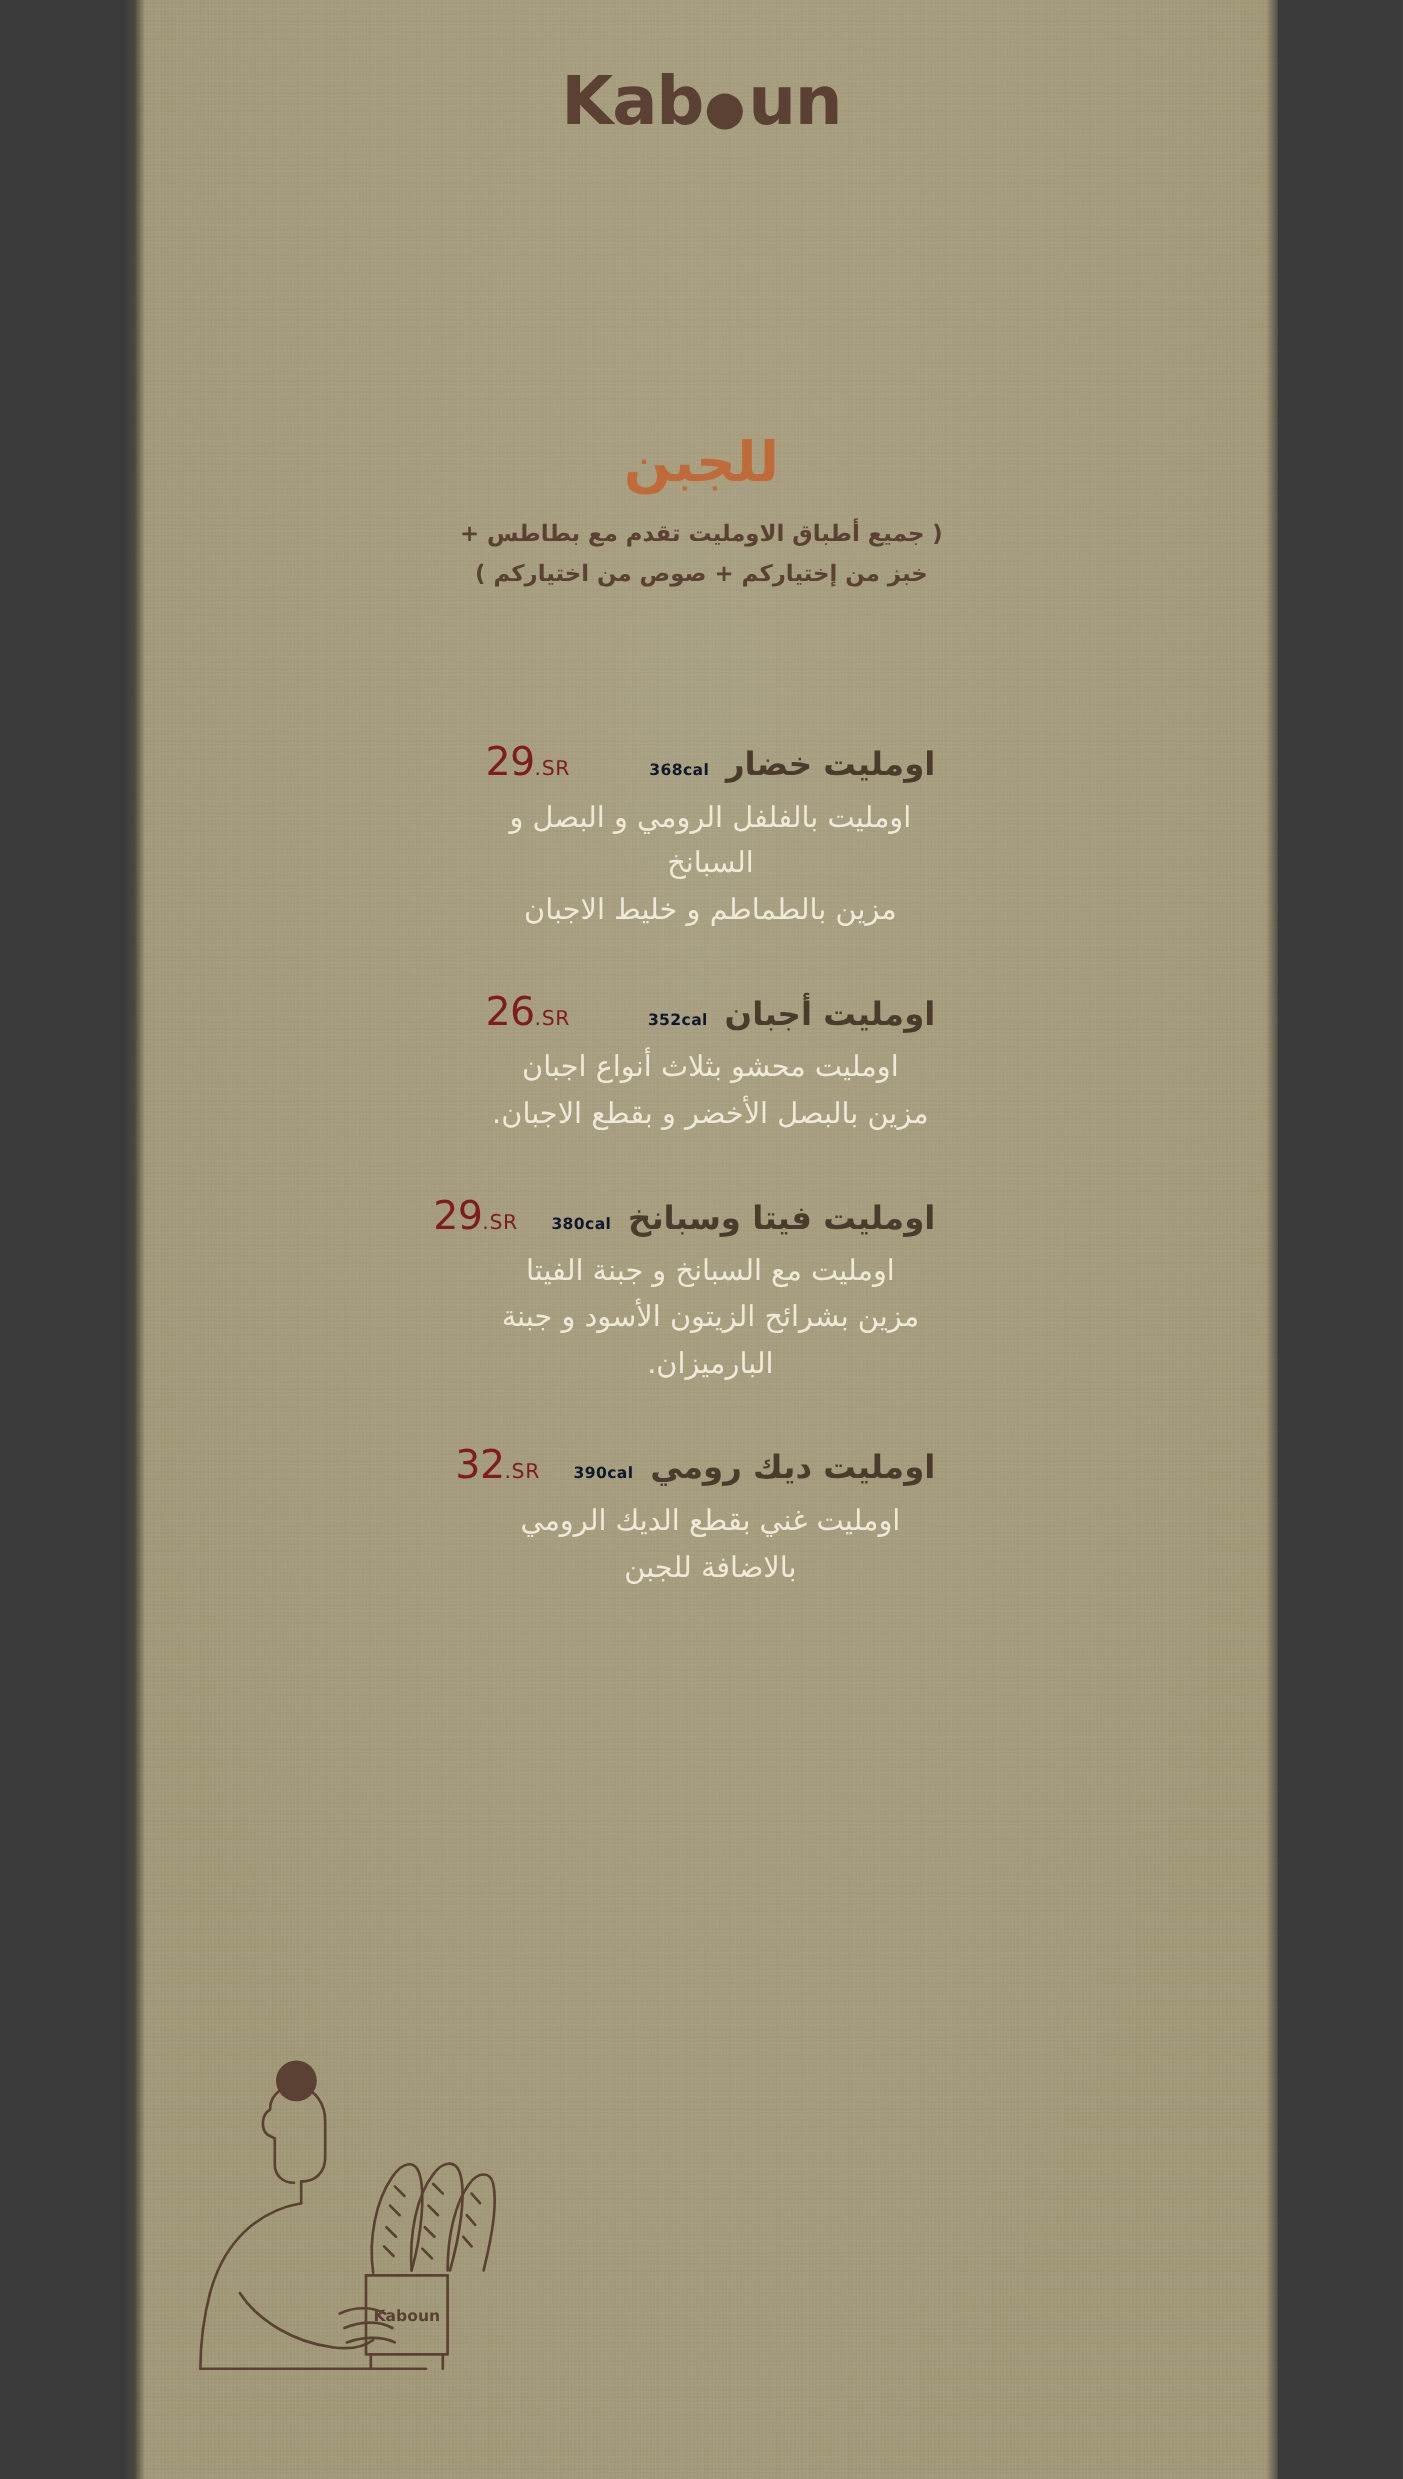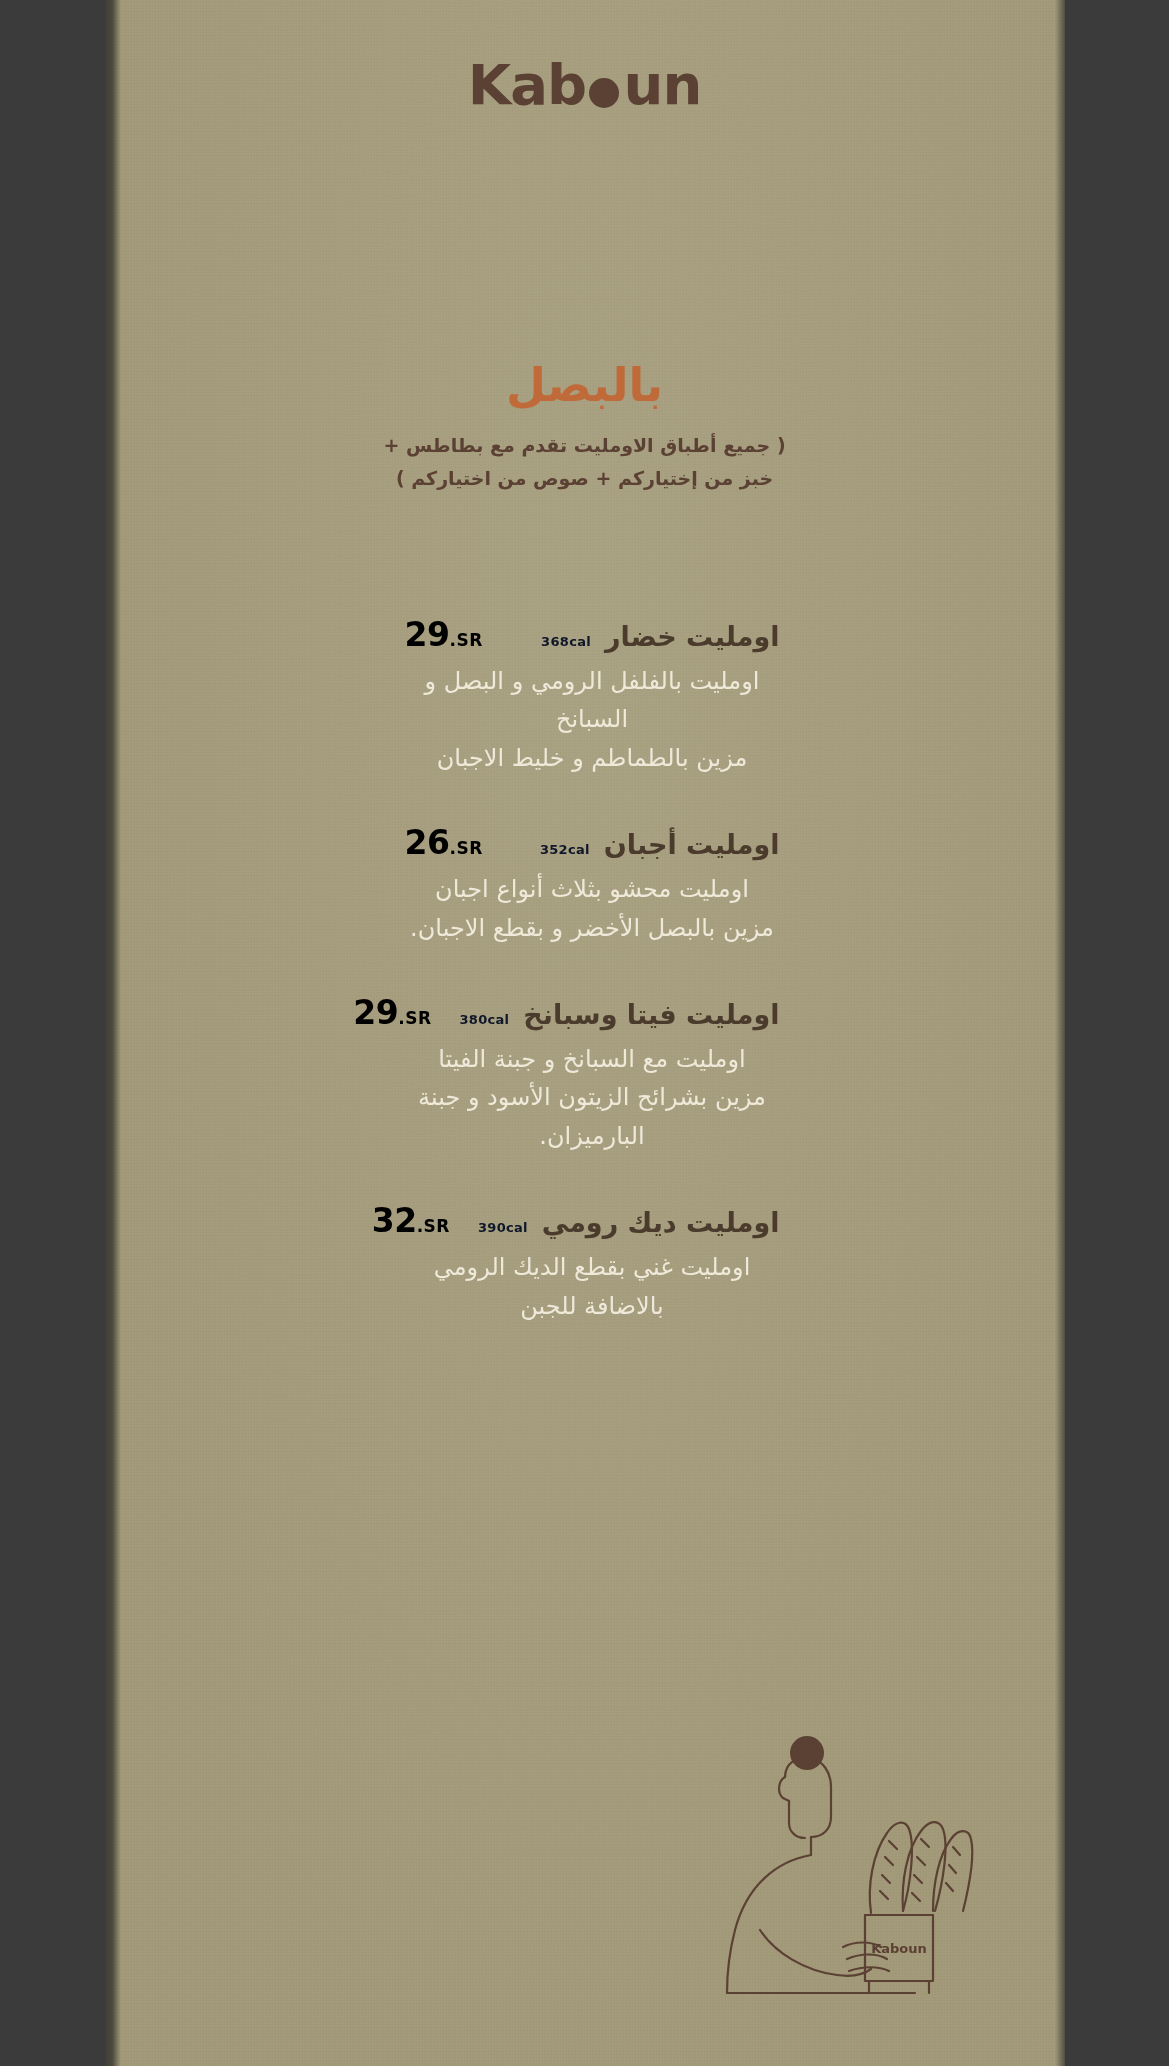--- a/index.html
+++ b/index.html
@@ -123,23 +123,23 @@
   .item-cal {
     font-size: 13px;
     color: #0f172a;
     font-weight: 600;
     letter-spacing: 0.3px;
     direction: ltr;
   }
   .item-spacer { flex: 1 1 auto; }
   .item-price {
     direction: ltr;
-    color: #000000;
+    color: #7f1d1d;
     white-space: nowrap;
-    font-weight: 700;
+    font-weight: 400;
   }
   .price-num {
     font-size: 33px;
     letter-spacing: -0.5px;
   }
   .price-cur {
     font-size: 17px;
     letter-spacing: 0.5px;
   }
   .item-desc {
@@ -148,41 +148,41 @@
     font-size: 24px;
     line-height: 1.6;
     color: #efe9da;
     font-weight: 400;
   }
   .item-desc span { display: block; }
 
   
   .illustration {
     position: absolute;
-    bottom: 11px;
+    bottom: 30px;
     left: 0;
     right: 0;
     display: flex;
-    justify-content: flex-start;
+    justify-content: flex-end;
   }
 </style>
 </head>
 <body>
 
 <div class="page">
   <div class="texture"></div>
   <div class="edge-left"></div>
   <div class="edge-right"></div>
 
   <div class="brand">
     <div class="brand-word">Kab<span style="visibility:hidden">o</span>un<span class="brand-dot" style="left: 121.5px; top: 26px;"></span></div>
   </div>
 
   <div class="section-head">
-    <div class="section-title">بالبصل</div>
+    <div class="section-title">للجبن</div>
     <div class="section-note">
       <div>( جميع أطباق الاومليت تقدم مع بطاطس +</div>
       <div>خبز من إختياركم + صوص من اختياركم )</div>
     </div>
   </div>
 
   <div class="menu">
 
     <div class="menu-item">
       <div class="item-row">

